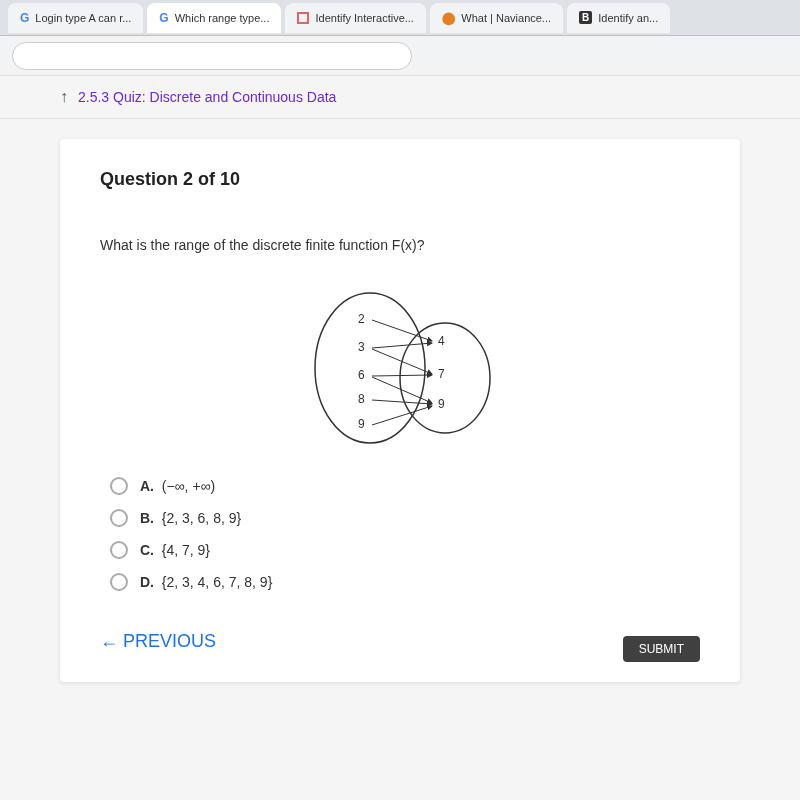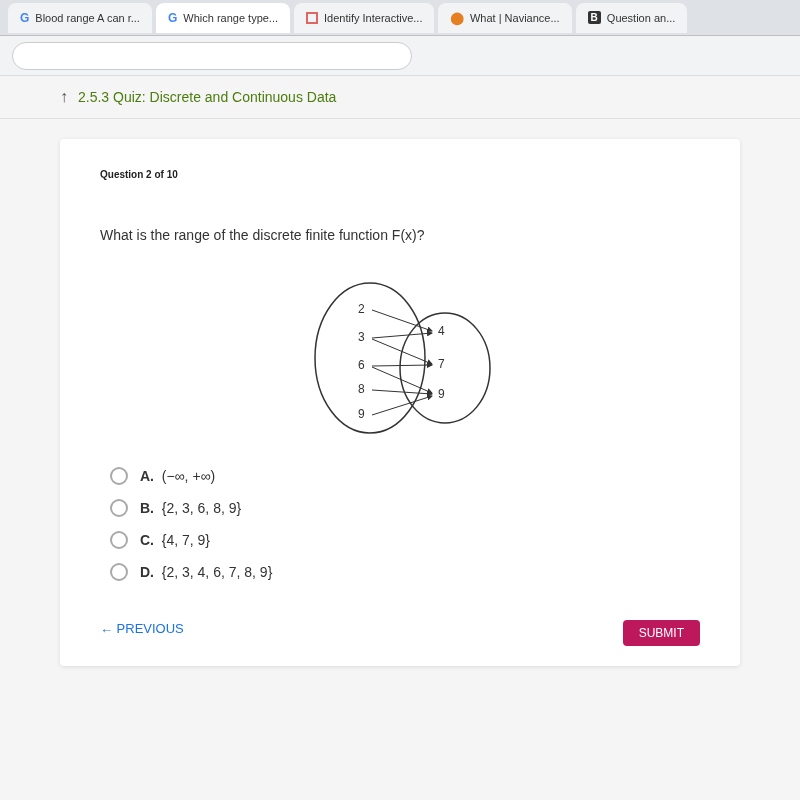--- a/index.html
+++ b/index.html
@@ -82,37 +82,37 @@
       align-items: center;
       gap: 10px;
       border-bottom: 1px solid #e0e0e0;
     }
     .quiz-header-icon {
       font-size: 16px;
       color: #555;
     }
     .quiz-header-title {
       font-size: 14px;
-      color: #4d7c0f;
+      color: #6d28d9;
     }
 
     
     .quiz-body {
       background: #fff;
       width: 680px;
       margin: 20px auto;
       border-radius: 4px;
       padding: 30px 40px 30px 40px;
       box-shadow: 0 1px 4px rgba(0,0,0,0.1);
       position: relative;
     }
 
     .question-label {
       font-weight: bold;
-      font-size: 10px;
+      font-size: 18px;
       color: #222;
       margin-bottom: 4px;
     }
 
     .question-text {
       font-size: 14px;
       color: #333;
       margin-bottom: 20px;
       margin-top: 47px;
     }
@@ -156,30 +156,30 @@
     }
 
     
     .quiz-footer {
       display: flex;
       justify-content: space-between;
       align-items: center;
       padding-top: 10px;
     }
     .prev-btn {
-      font-size: 13px;
+      font-size: 18px;
       color: #1a73e8;
       display: flex;
       align-items: center;
       gap: 4px;
       cursor: pointer;
       text-align: right;
     }
     .submit-btn {
-      background: #be185d;
+      background: #404040;
       color: #fff;
       border: none;
       border-radius: 4px;
       padding: 6px 16px;
       font-size: 12px;
       cursor: pointer;
       position: absolute;
       right: 40px;
       bottom: 20px;
     }
@@ -196,37 +196,37 @@
       border: 2px solid #e06666;
       display: inline-block;
     }
   </style>
 </head>
 <body>
 
 <div class="tabs-bar">
   <div class="tab">
     <span class="g-favicon">G</span>
-    <span>Blood range A can r...</span>
+    <span>Login type A can r...</span>
   </div>
   <div class="tab active">
     <span class="g-favicon">G</span>
     <span>Which range type...</span>
   </div>
   <div class="tab">
     <span class="square-favicon"></span>
     <span>Identify Interactive...</span>
   </div>
   <div class="tab">
     <span style="color:#e67e22;font-weight:bold;font-size:12px;">⬤</span>
     <span>What | Naviance...</span>
   </div>
   <div class="tab">
     <span style="background:#333;color:#fff;font-size:10px;font-weight:bold;padding:1px 3px;border-radius:2px;">B</span>
-    <span>Question an...</span>
+    <span>Identify an...</span>
   </div>
 </div>
 
 <div class="address-bar">
   <div class="address-input">
     
   </div>
 </div>
 
 <div class="main-content">

